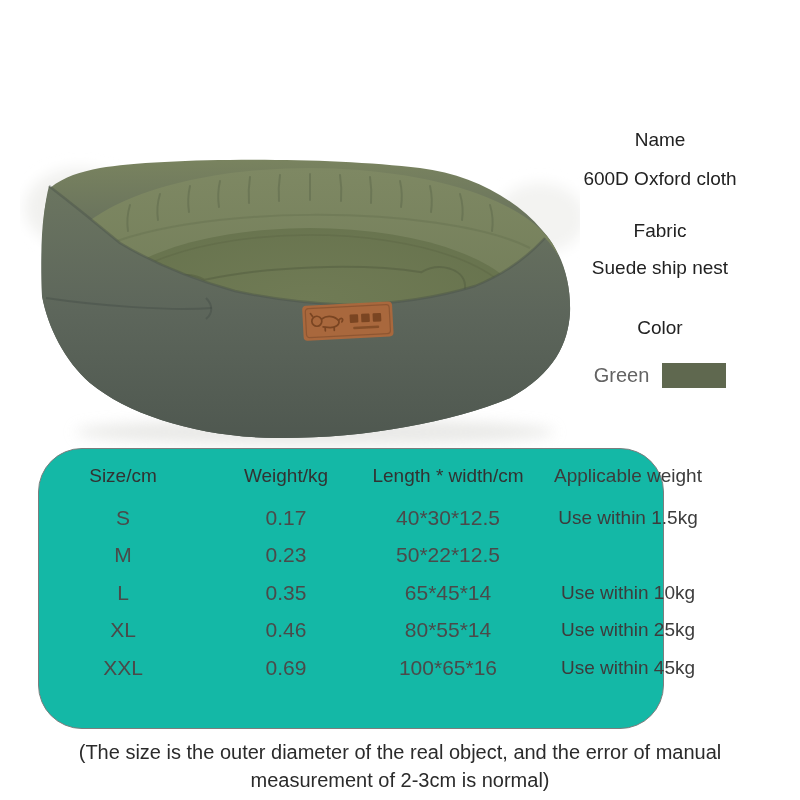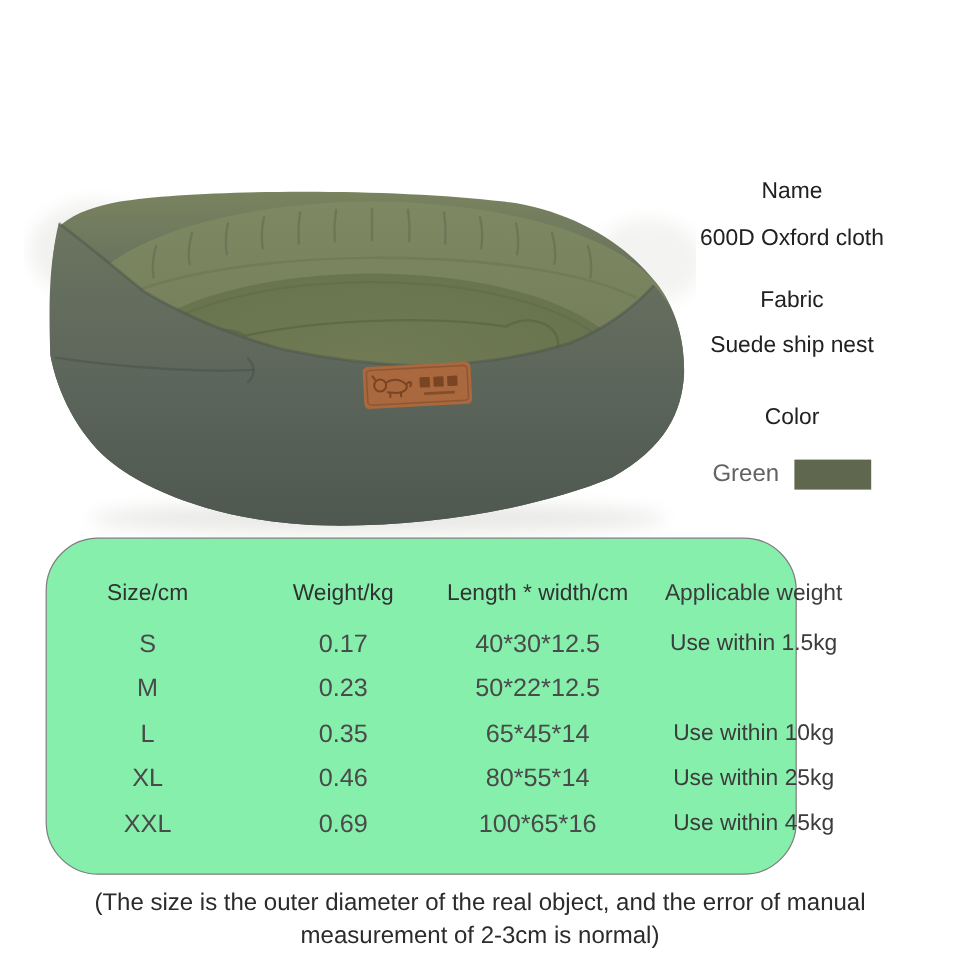--- a/index.html
+++ b/index.html
@@ -25,21 +25,21 @@
     position: absolute;
     left: 546px; top: 129px;
     width: 228px;
     text-align: center;
   }
   .info .line {
     font-size: 19px;
     line-height: 22px;
     color: #212121;
   }
-  .info .name-label   { margin-bottom: 17px; margin-top: 20px; }
+  .info .name-label   { margin-bottom: 17px; }
   .info .name-value   { margin-bottom: 30px; }
   .info .fabric-label { margin-bottom: 15px; }
   .info .fabric-value { margin-bottom: 38px; }
   .info .color-label  { margin-bottom: 24px; }
   .green-row {
     display: flex;
     align-items: center;
     justify-content: center;
     gap: 13px;
   }
@@ -54,22 +54,22 @@
     background: #5f684f;
   }
 
   
   .size-table {
     position: absolute;
     left: 38px; top: 448px;
     width: 626px; height: 281px;
     border: 1px solid #7d7d7d;
     border-radius: 44px;
-    background: #86efac;
-    padding-top: 34px;
+    background: #14b8a6;
+    padding-top: 15px;
   }
   .t-row {
     display: grid;
     grid-template-columns: 168px 158px 166px 228px;
     align-items: center;
   }
   .t-head { height: 24px; }
   .t-head .cell {
     font-size: 19px;
     color: #323232;

